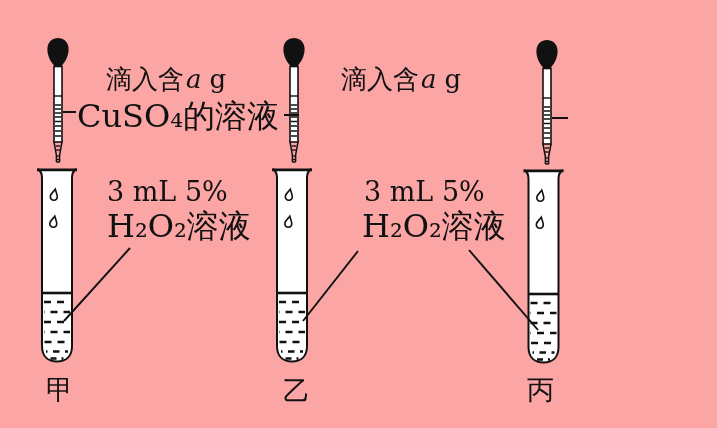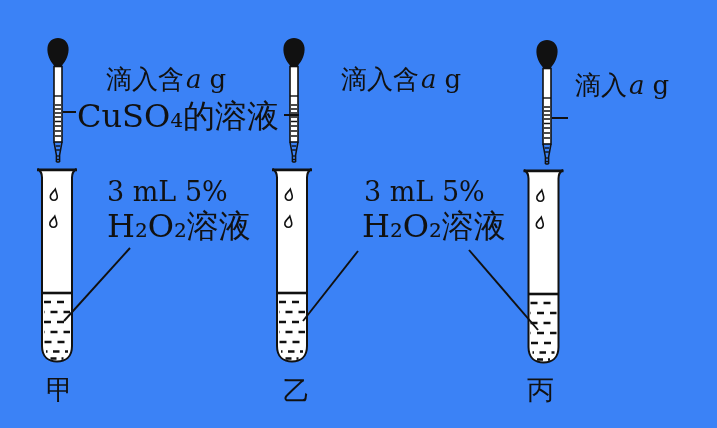--- a/index.html
+++ b/index.html
@@ -1,19 +1,19 @@
 <!DOCTYPE html>
 <html><head>
 <meta charset="utf-8">
 <style>
   html,body{margin:0;padding:0;background:#fff;}
   .canvas{
     position:relative;
     width:717px;height:428px;
-    background:#3b82f6;
+    background:#fca5a5;
     overflow:hidden;
     font-family:"DejaVu Serif","Liberation Serif",serif;
     color:#111111;
     text-align:right;
   }
   .linework{position:absolute;left:0;top:0;}
   .lbl{
     position:absolute;
     white-space:nowrap;
     line-height:1.05;
@@ -113,18 +113,15 @@
   <div class="lbl formula" style="left:107px;top:210px">H₂O₂溶液</div>
   <div class="lbl tube-name" style="left:46px;top:376px">甲</div>
 
   <div class="lbl cap" style="left:341px;top:66px">
     <span>滴入含</span><span class="var">a</span><span class="unit">g</span>
   </div>
   <div class="lbl measure" style="left:364px;top:178px">3 mL 5%</div>
   <div class="lbl formula" style="left:362px;top:210px">H₂O₂溶液</div>
   <div class="lbl tube-name" style="left:283px;top:377px">乙</div>
 
-  <div class="lbl cap" style="left:575px;top:72px">
-    <span>滴入</span><span class="var">a</span><span class="unit">g</span>
-  </div>
   <div class="lbl tube-name" style="left:527px;top:376px">丙</div>
 
 </div>
 
 </body></html>

